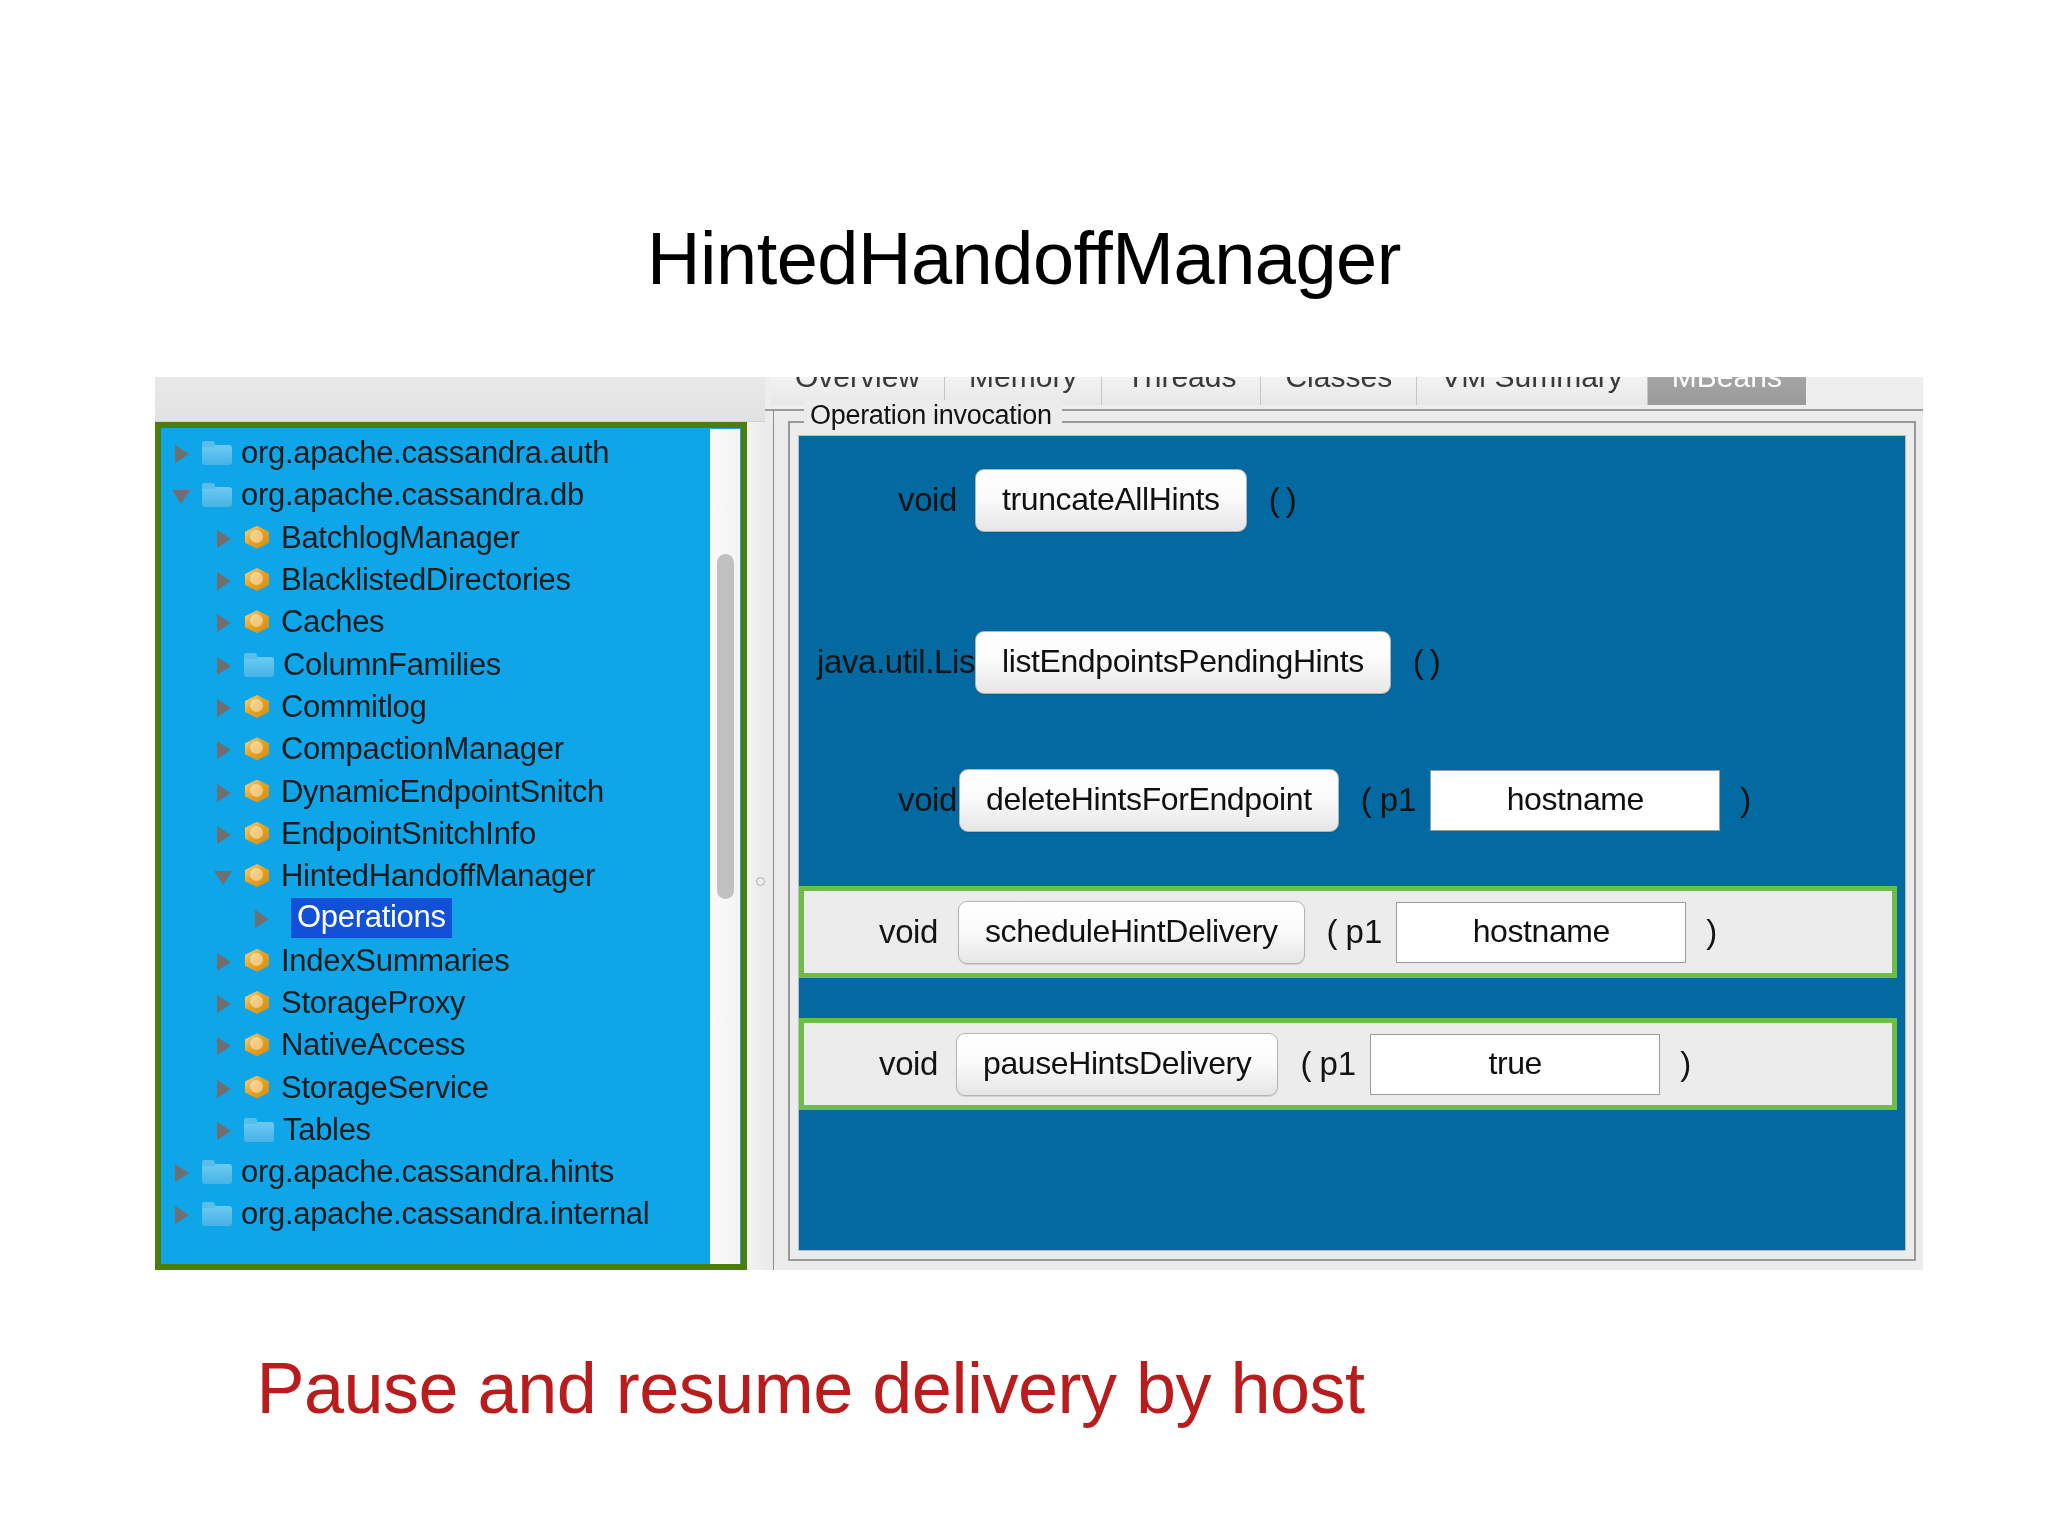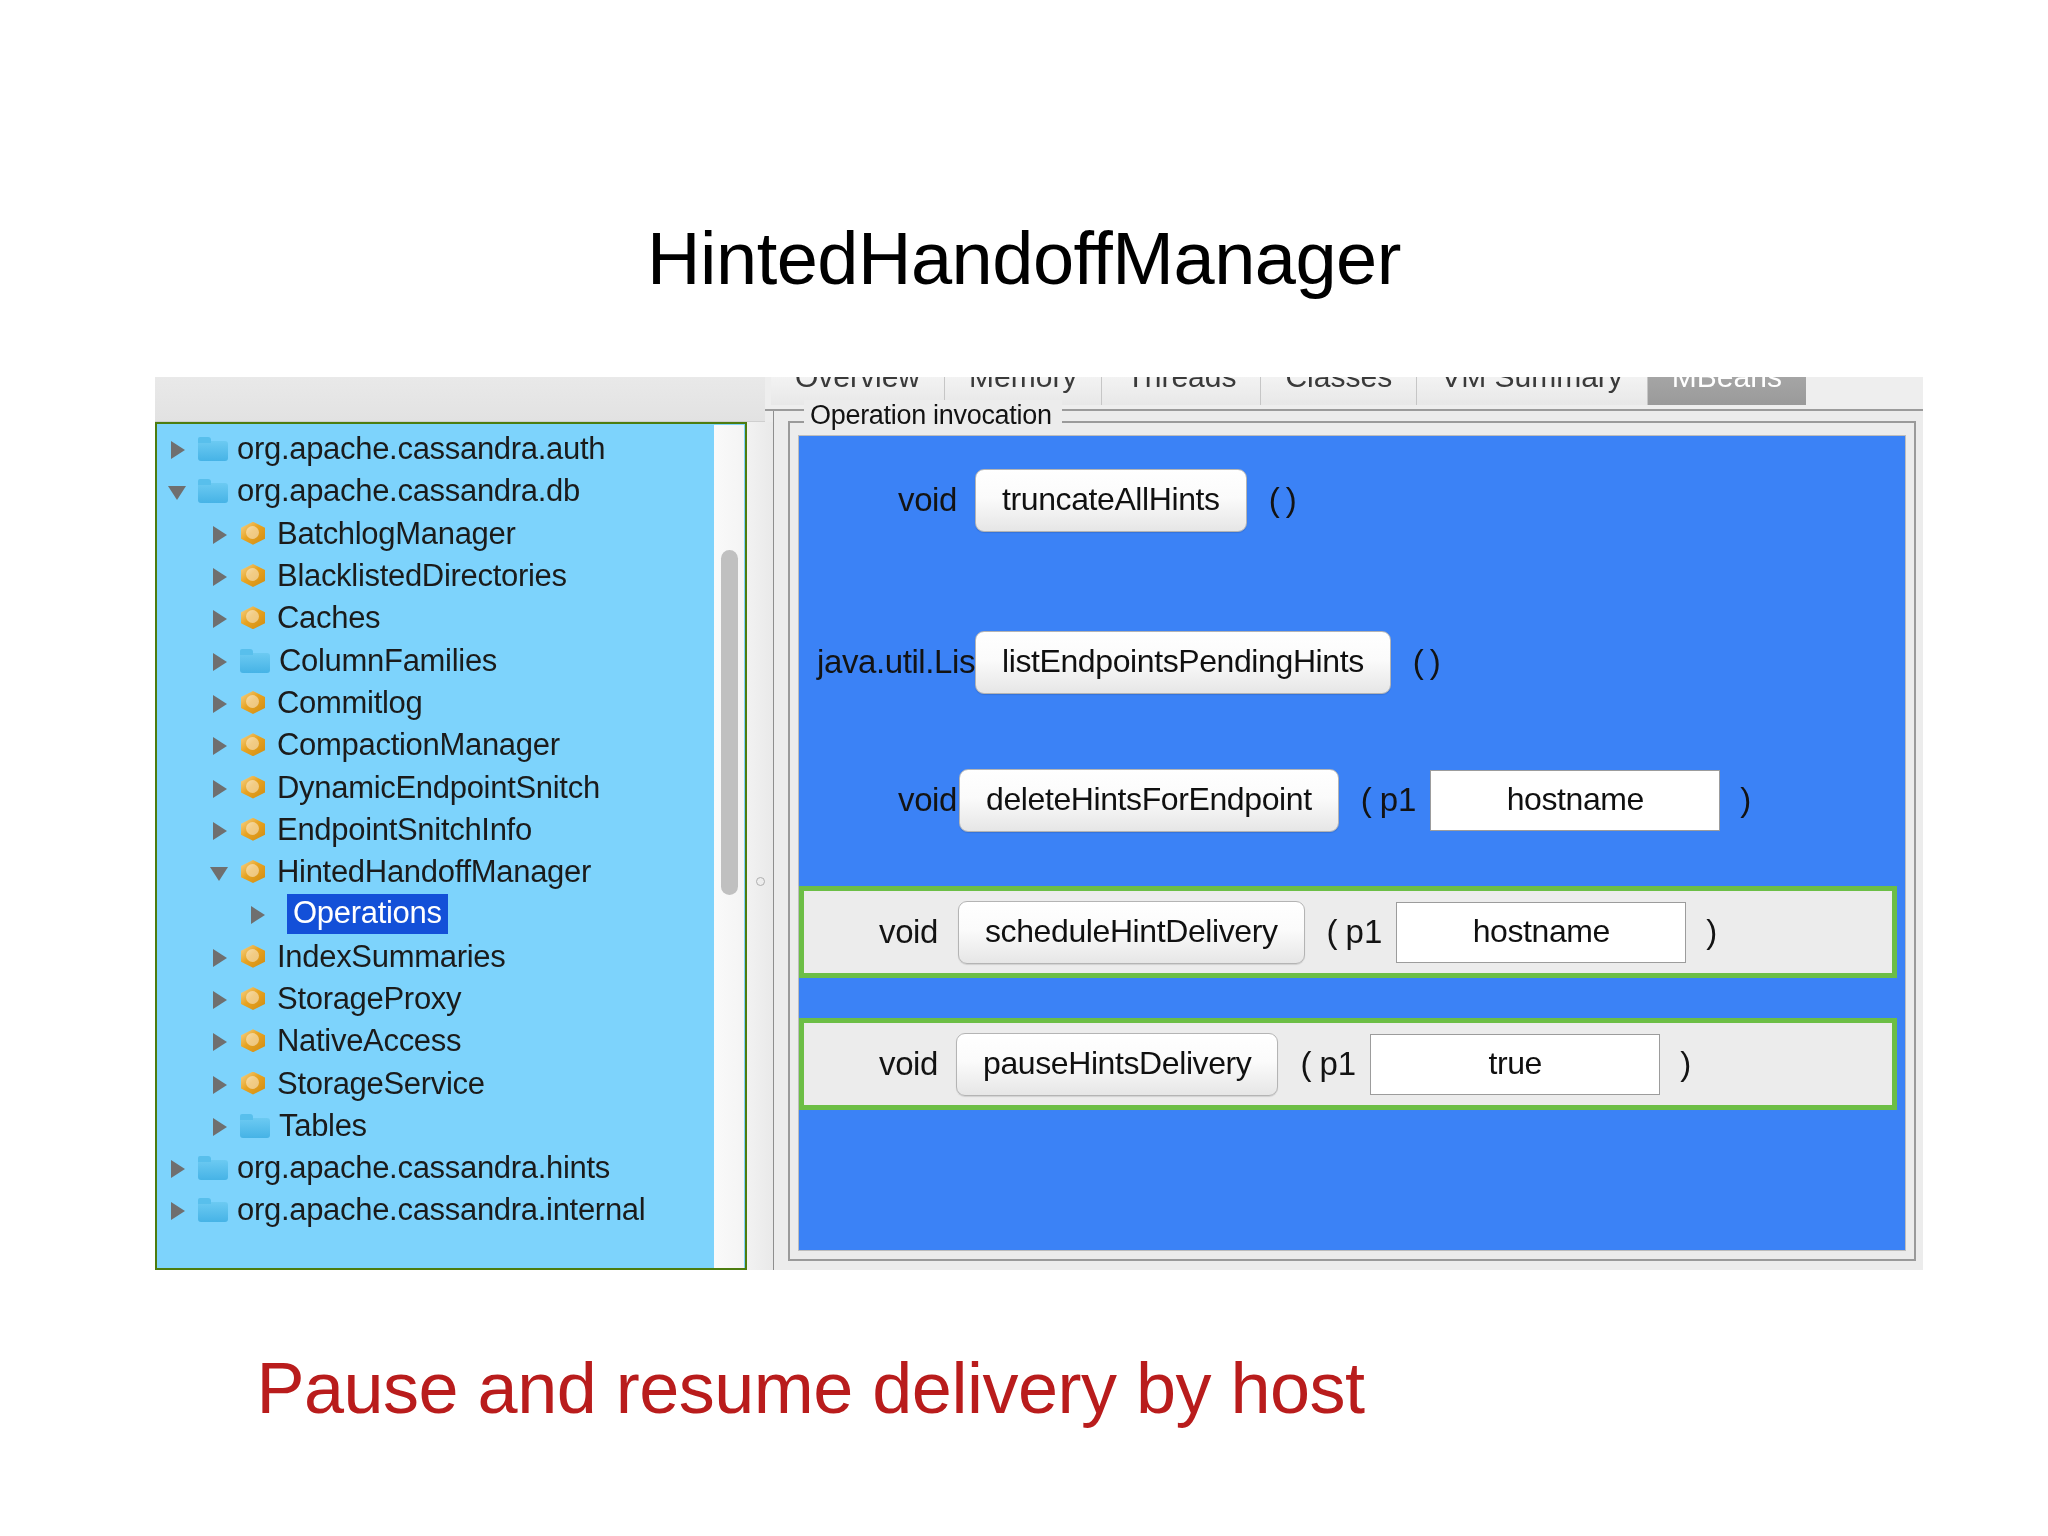--- a/index.html
+++ b/index.html
@@ -104,22 +104,22 @@
     box-sizing: border-box;
   }
 
   
   .tree-panel {
     position: absolute;
     left: 0;
     top: 45px;
     width: 592px;
     height: 848px;
-    background: #7dd3fc;
-    border: 2px solid #4d7c0f;
+    background: #0ea5e9;
+    border: 6px solid #4d7c0f;
     box-sizing: border-box;
     overflow: hidden;
   }
   .tree {
     position: absolute;
     left: 0;
     top: 4px;
     width: 560px;
   }
   .tree-row {
@@ -278,21 +278,21 @@
     color: #121212;
     letter-spacing: -0.3px;
     white-space: nowrap;
   }
   .group-inner {
     position: absolute;
     left: 8px;
     top: 12px;
     right: 8px;
     bottom: 8px;
-    background: #3b82f6;
+    background: #0369a1;
     border: 1px solid #bdbdbd;
     box-sizing: border-box;
     overflow: hidden;
   }
 
   
   .op-row {
     position: absolute;
     display: flex;
     align-items: center;

